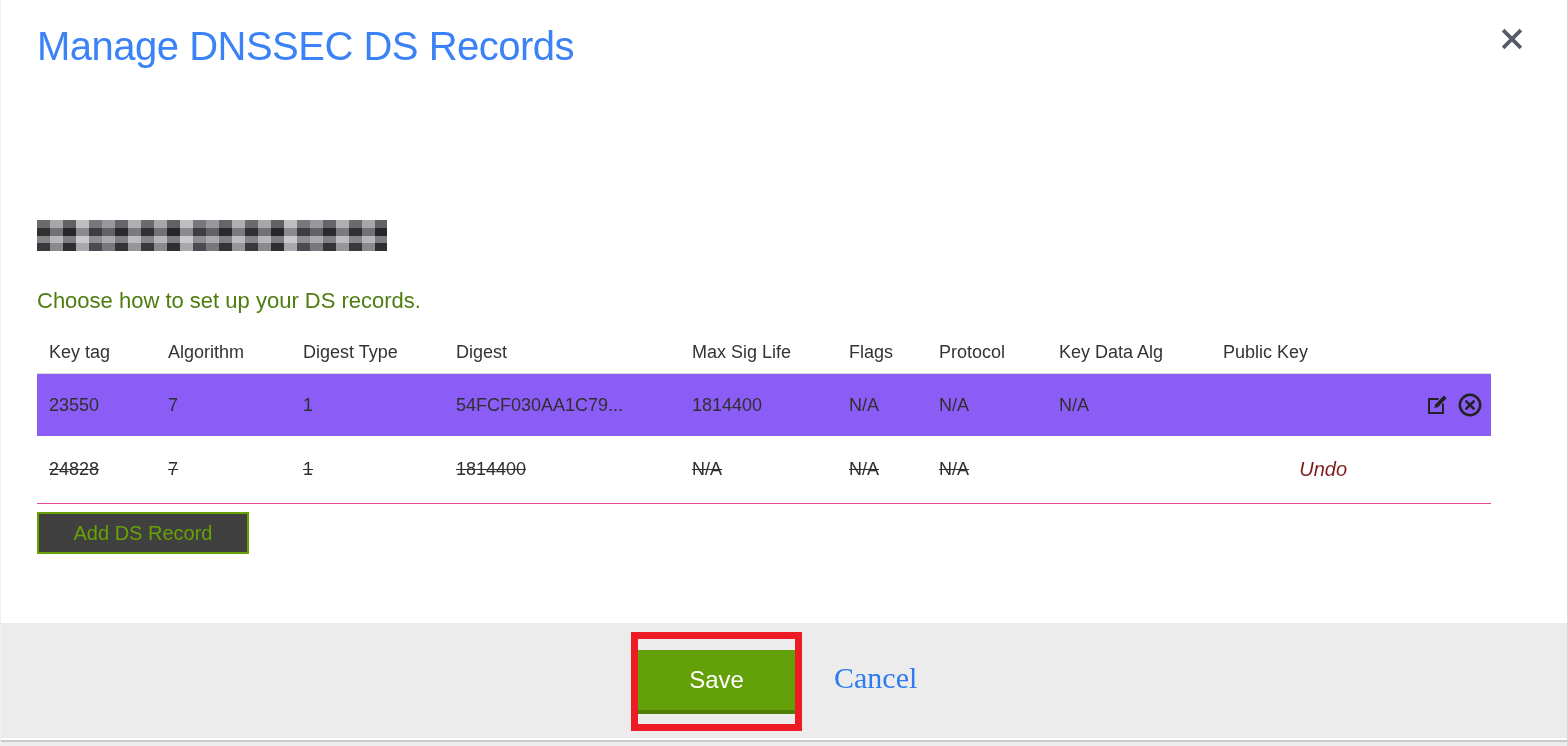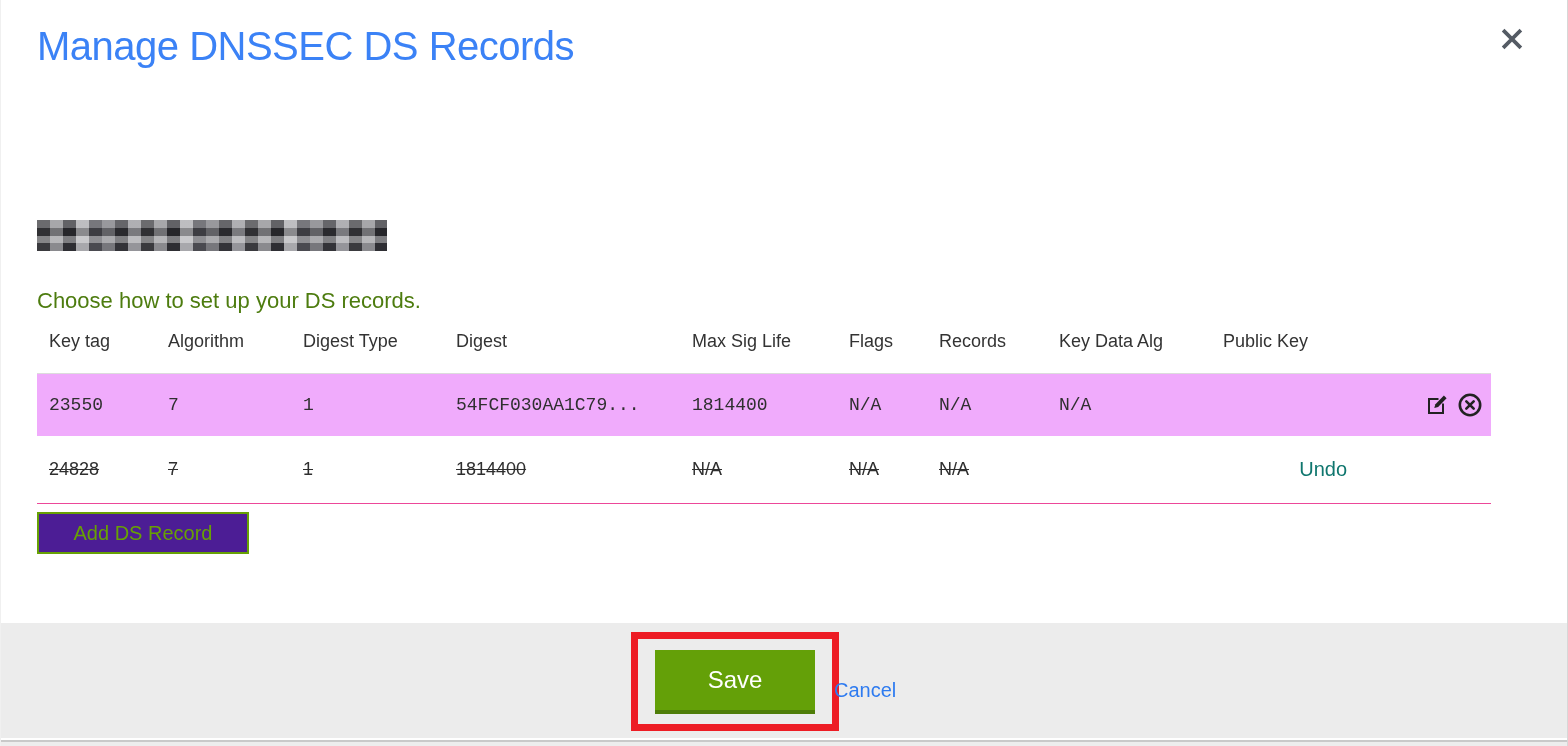--- a/index.html
+++ b/index.html
@@ -25,49 +25,49 @@
   }
   .instruction { position:absolute; left:36px; top:288px; font-size:22px; color:#4d7c0f; }
 
   .table { position:absolute; left:36px; top:330px; width:1454px; }
   .trow {
     display:grid;
     grid-template-columns:119px 135px 153px 236px 157px 90px 120px 164px 130px 1fr;
     padding-left:12px; align-items:center;
   }
   .thead { height:44px; font-size:18px; color:#333; border-bottom:1px solid #dcdcdc;
-    align-items:end; padding-bottom:21px; }
-  .row-active { height:62px; background:#f0abfc; font-size:18px;font-family:Liberation Mono, monospace; }
+    align-items:end; padding-bottom:10px; }
+  .row-active { height:62px; background:#8b5cf6; font-size:18px; }
   .row-deleted { height:68px; background:#fff; border-bottom:1px solid #ec4899; font-size:18px; }
   .row-deleted .cell { text-decoration:line-through; }
   .cell-actions { display:flex; justify-content:flex-end; align-items:center; gap:3px; padding-right:6px; }
   .icon-btn { width:30px; height:30px; display:flex; align-items:center; justify-content:center;
     cursor:pointer; color:#222; background:none; border:none; }
-  .undo-link { font-size:20px; color:#0f766e; text-decoration:none; cursor:pointer; }
+  .undo-link { font-size:20px; color:#7f1d1d; text-decoration:none; cursor:pointer;font-style:italic; }
 
   .add-btn {
     position:absolute; left:36px; top:512px; width:212px; height:42px;
-    border:2px solid #67a104; background:#4c1d95; color:#67a104; font-size:20px;
+    border:2px solid #67a104; background:#404040; color:#67a104; font-size:20px;
     font-family:"Liberation Sans", sans-serif;
     display:flex; align-items:center; justify-content:center; cursor:pointer;
   }
 
   .footer { position:absolute; left:0; top:623px; width:1568px; height:115px; background:#ececec; }
   .red-annotation {
-    position:absolute; left:630px; top:9px; width:208px; height:99px;
+    position:absolute; left:630px; top:9px; width:171px; height:99px;
     border:7px solid #ed1c24; display:flex; align-items:center; justify-content:center;
   }
   .save-btn {
     width:160px; height:64px; background:#64a008; color:#fff; font-size:24px;
     font-family:"Liberation Sans", sans-serif;
     border:none; border-bottom:4px solid #4e7d08; cursor:pointer;
     display:flex; align-items:center; justify-content:center;
   }
-  .cancel-link { position:absolute; left:833px; top:56px; font-size:20px; color:#2e7bf0;
-    text-decoration:none; cursor:pointer; }
+  .cancel-link { position:absolute; left:833px; top:38px; font-size:30px; color:#2e7bf0;
+    text-decoration:none; cursor:pointer;font-family:Liberation Serif, serif; }
 
   .strip-white  { position:absolute; left:0; top:738px; width:1568px; height:2px; background:#fff; }
   .strip-border { position:absolute; left:0; top:740px; width:1568px; height:2px; background:#c9c9c9; }
   .strip-gray   { position:absolute; left:0; top:742px; width:1568px; height:4px; background:#ededed; }
 </style>
 </head>
 <body>
 
 <div id="page">
 
@@ -86,21 +86,21 @@
   <div class="instruction">Choose how to set up your DS records.</div>
 
   <div class="table">
     <div class="trow thead">
       <div>Key tag</div>
       <div>Algorithm</div>
       <div>Digest Type</div>
       <div>Digest</div>
       <div>Max Sig Life</div>
       <div>Flags</div>
-      <div>Records</div>
+      <div>Protocol</div>
       <div>Key Data Alg</div>
       <div>Public Key</div>
       <div></div>
     </div>
 
     <div class="trow row-active">
       <div class="cell">23550</div>
       <div class="cell">7</div>
       <div class="cell">1</div>
       <div class="cell">54FCF030AA1C79...</div>

